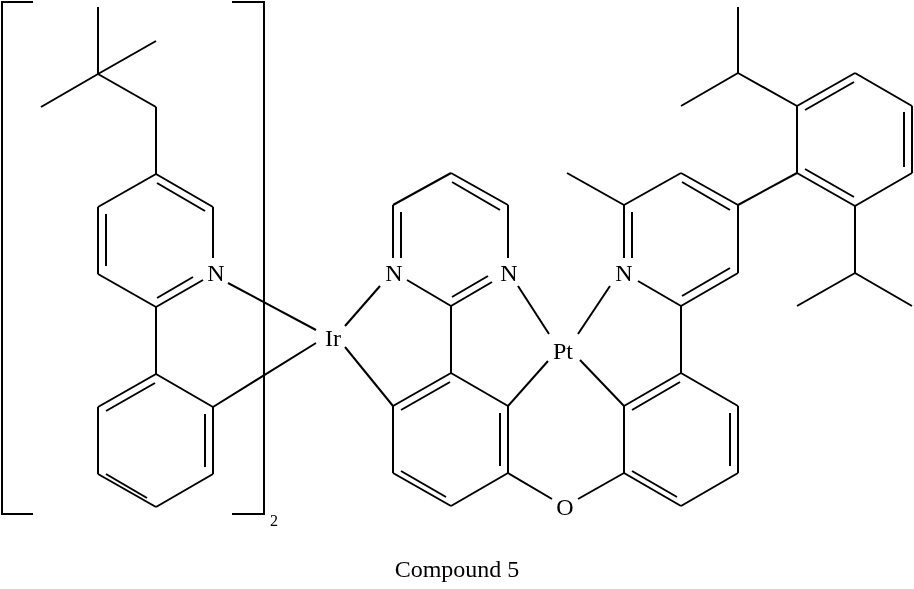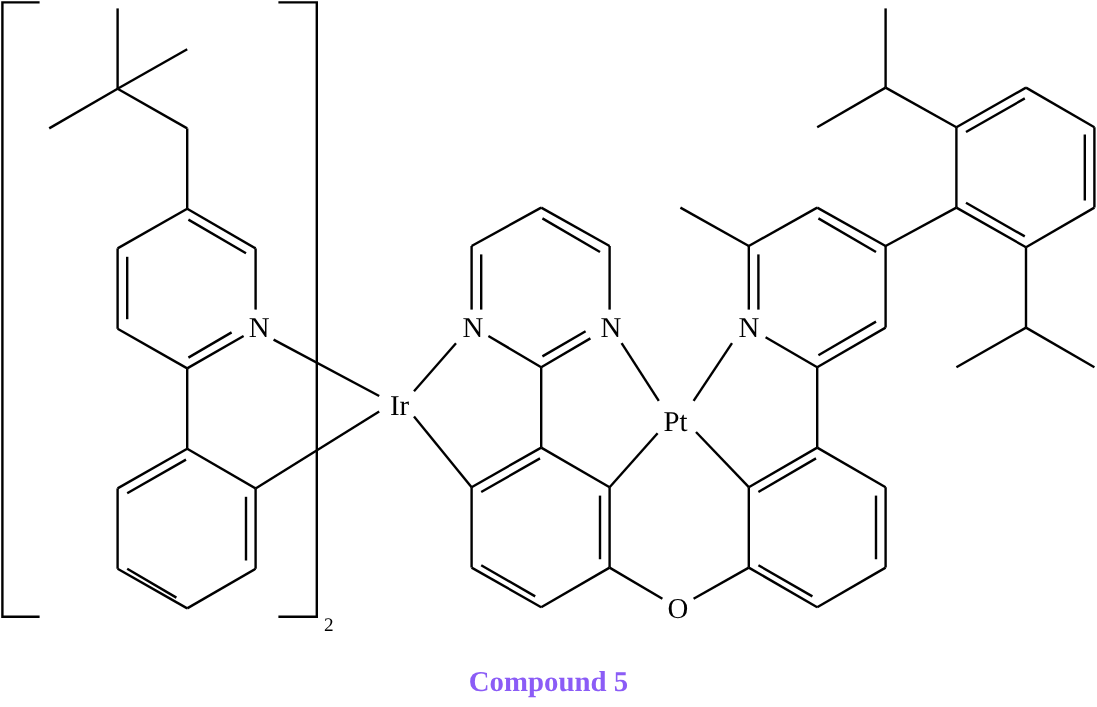--- a/index.html
+++ b/index.html
@@ -2,21 +2,21 @@
 <html><head>
 <meta charset="utf-8">
 <style>
   html, body { margin:0; padding:0; background:#ffffff; }
   body { width:914px; height:589px; position:relative; overflow:hidden; }
   #mol { position:absolute; left:0; top:0; }
   .bond { stroke:#000; stroke-width:2; stroke-linecap:butt; fill:none; }
   .atom { font-family:"Liberation Serif","DejaVu Serif",serif; font-size:24px; fill:#000; }
   .sub { font-family:"Liberation Serif","DejaVu Serif",serif; font-size:16px; fill:#000; }
   .caption { position:absolute; left:0; width:914px; top:556px; text-align:center;
-    font-family:"Liberation Serif","DejaVu Serif",serif; font-size:24px; color:#8b5cf6;font-weight:bold; }
+    font-family:"Liberation Serif","DejaVu Serif",serif; font-size:24px; color:#000000; }
 </style>
 </head>
 <body>
 
 <svg id="mol" width="914" height="589" viewBox="0 0 914 589" xmlns="http://www.w3.org/2000/svg">
 
   <g>
     <path class="bond" d="M33,2 L2,2 L2,514 L33,514"></path>
   </g>
   <g>

